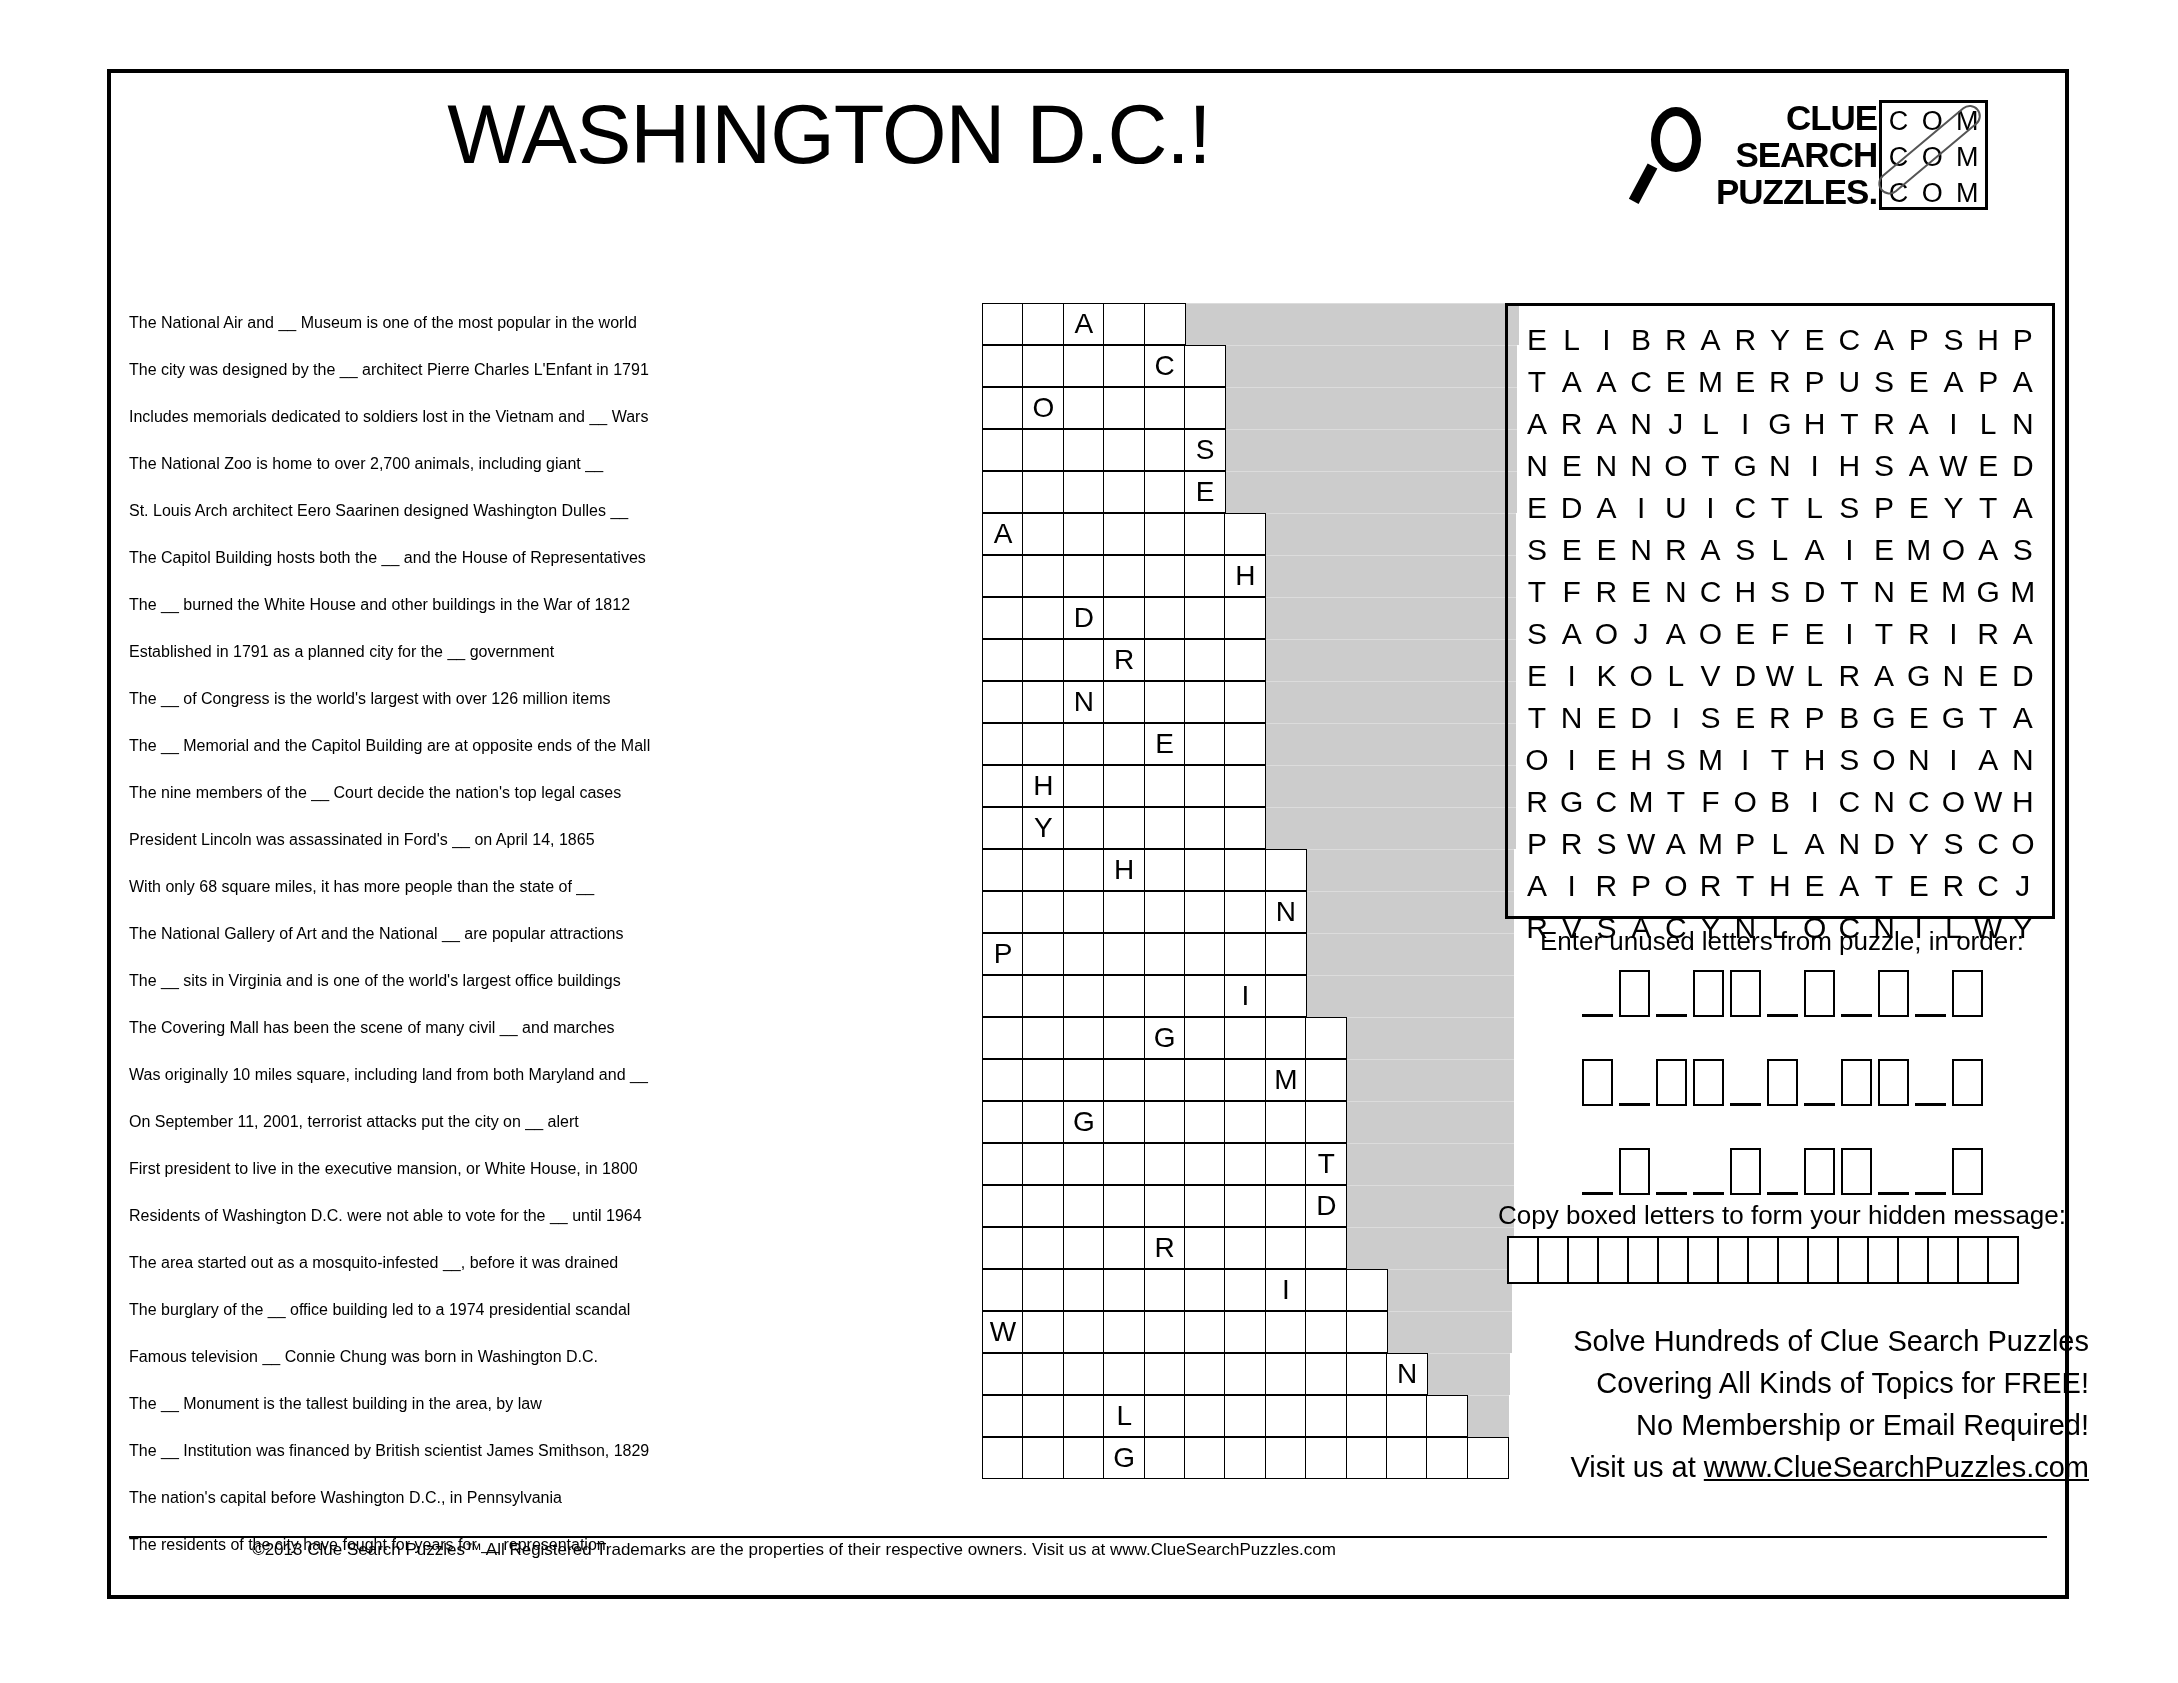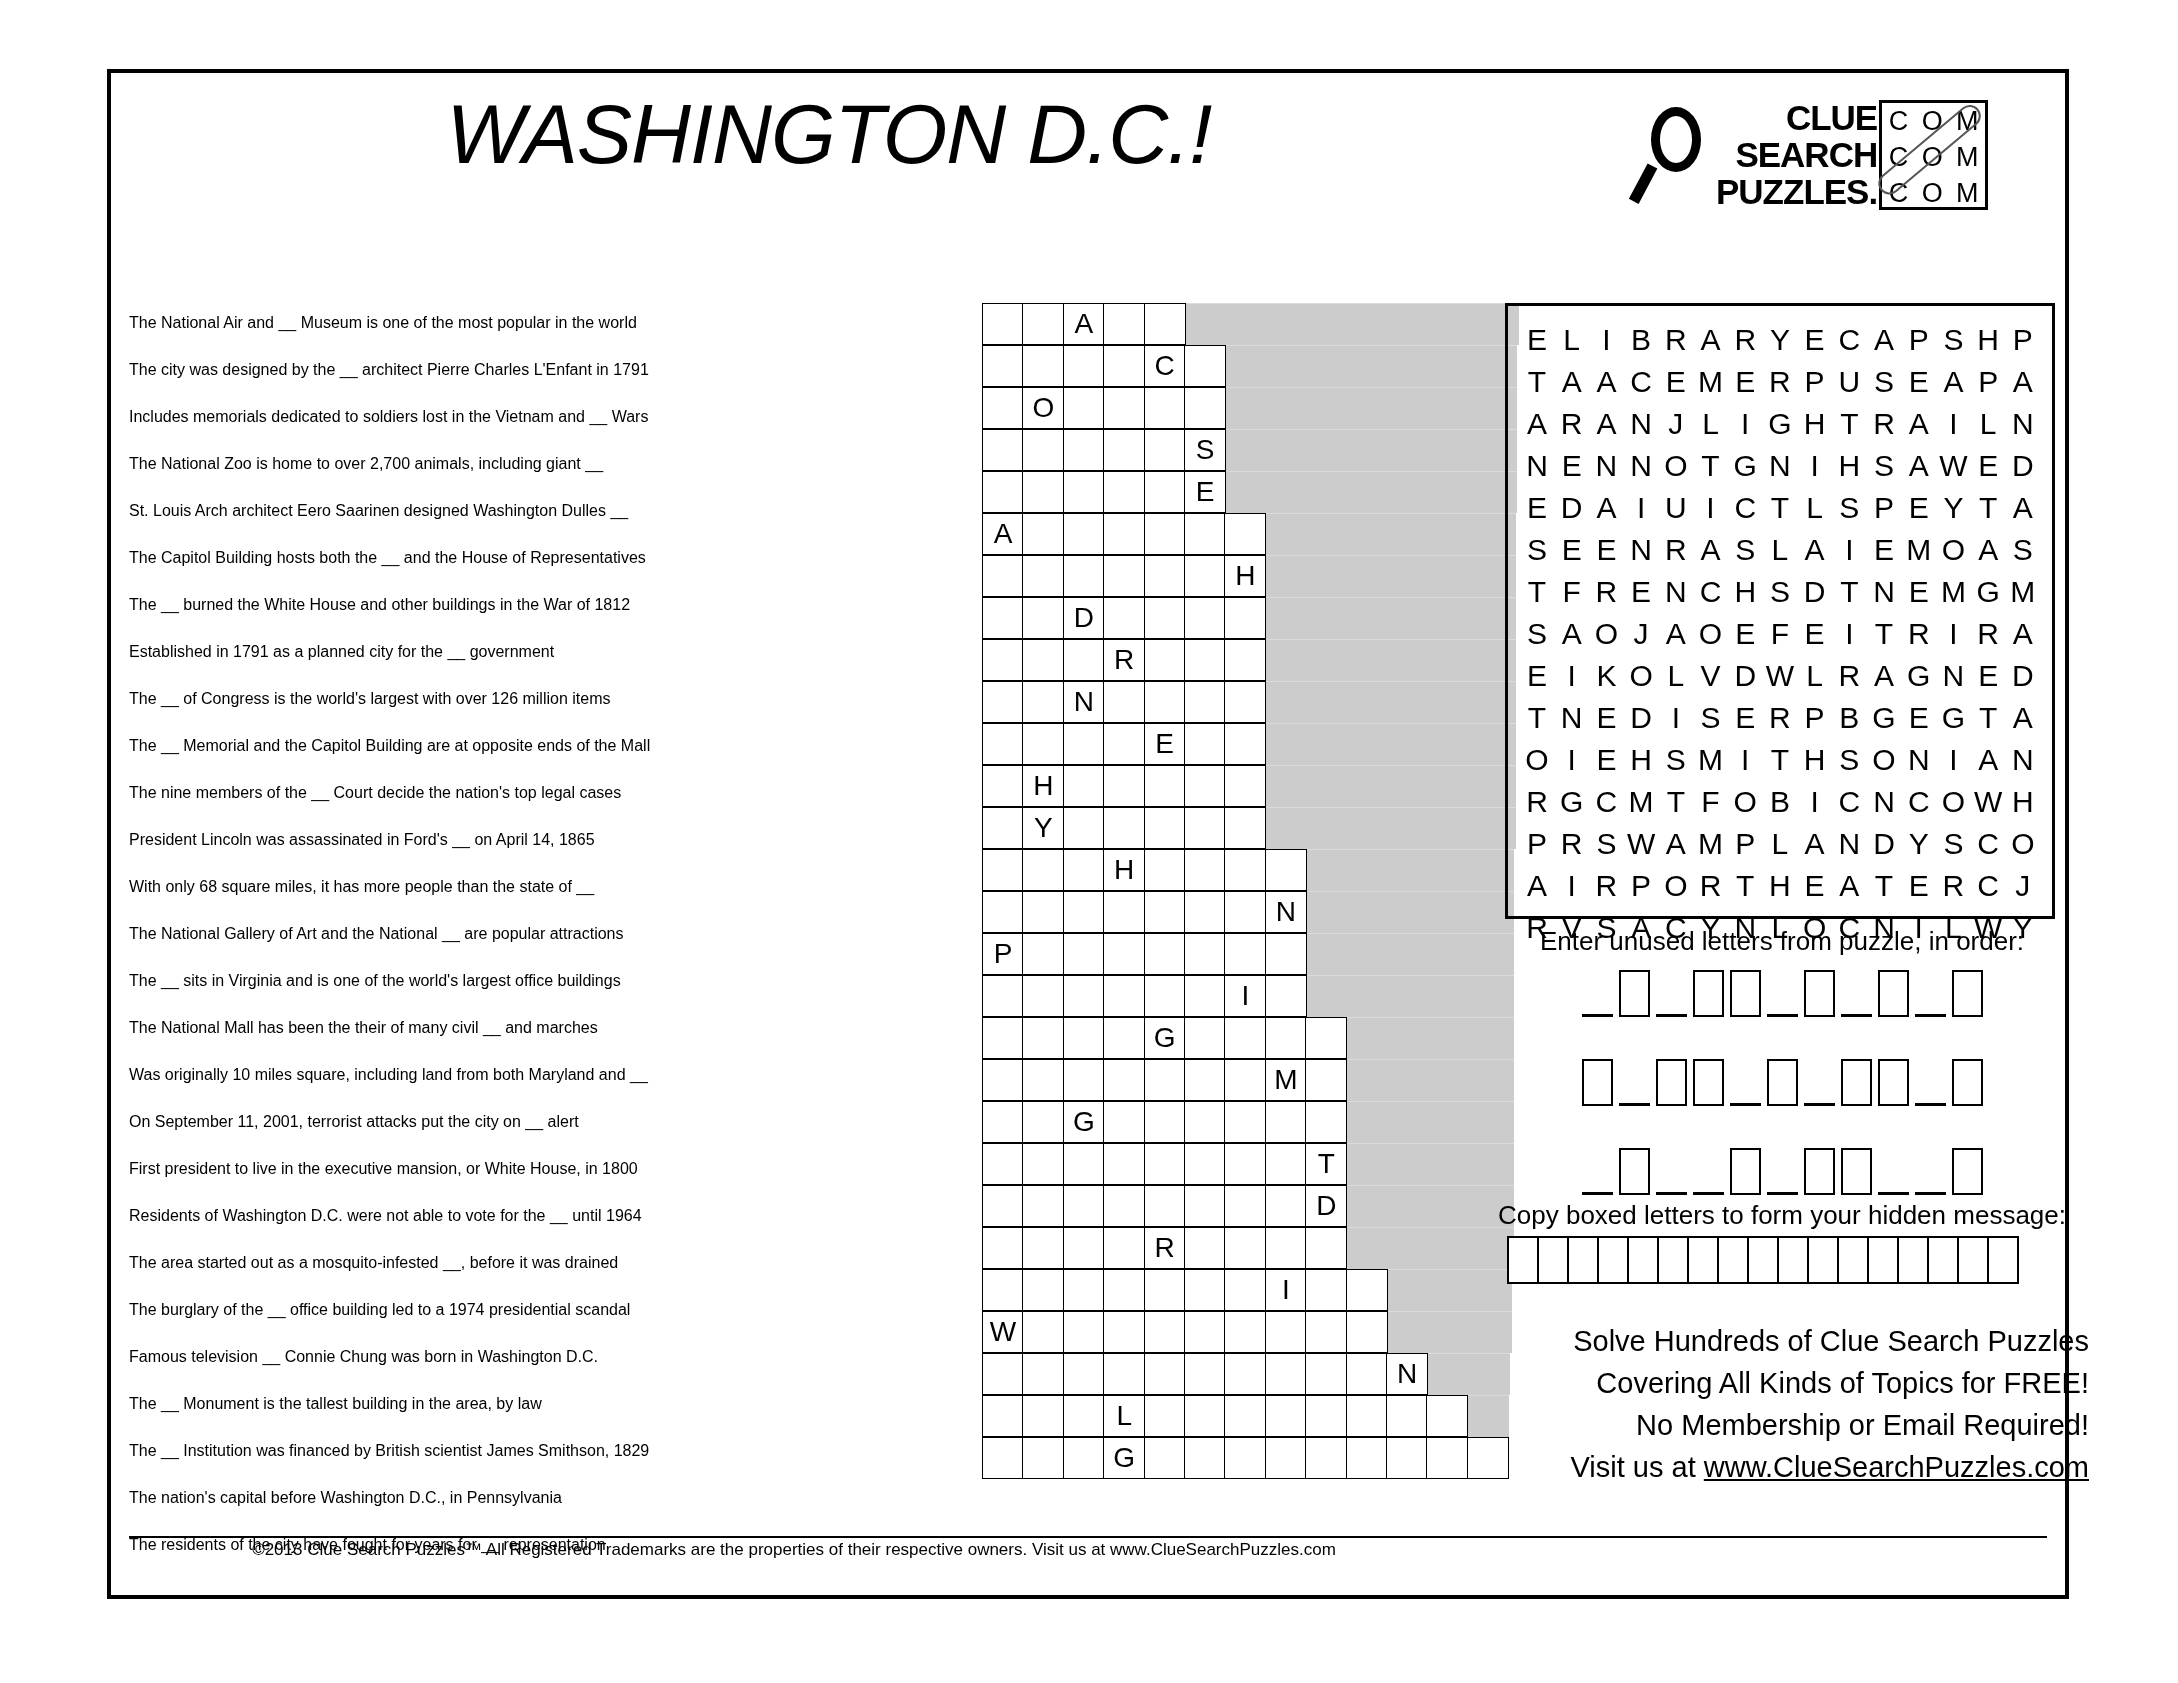--- a/index.html
+++ b/index.html
@@ -29,21 +29,20 @@
     position: absolute;
     left: 0;
     top: 20px;
     width: 1436px;
     text-align: center;
     font-size: 83px;
     font-weight: 400;
     letter-spacing: -1px;
     line-height: 1.0;
     white-space: nowrap;
-    font-style: italic;
   }
   
   #logo {
     position: absolute;
     right: 6px;
     top: 18px;
     width: 416px;
     height: 119px;
     display: flex;
     align-items: flex-end;
@@ -303,21 +302,21 @@
       <div class="clue">The Capitol Building hosts both the __ and the House of Representatives</div>
       <div class="clue">The __ burned the White House and other buildings in the War of 1812</div>
       <div class="clue">Established in 1791 as a planned city for the __ government</div>
       <div class="clue">The __ of Congress is the world's largest with over 126 million items</div>
       <div class="clue">The __ Memorial and the Capitol Building are at opposite ends of the Mall</div>
       <div class="clue">The nine members of the __ Court decide the nation's top legal cases</div>
       <div class="clue">President Lincoln was assassinated in Ford's __ on April 14, 1865</div>
       <div class="clue">With only 68 square miles, it has more people than the state of __</div>
       <div class="clue">The National Gallery of Art and the National __ are popular attractions</div>
       <div class="clue">The __ sits in Virginia and is one of the world's largest office buildings</div>
-      <div class="clue">The National Mall has been the their of many civil __ and marches</div>
+      <div class="clue">The Covering Mall has been the scene of many civil __ and marches</div>
       <div class="clue">Was originally 10 miles square, including land from both Maryland and __</div>
       <div class="clue">On September 11, 2001, terrorist attacks put the city on __ alert</div>
       <div class="clue">First president to live in the executive mansion, or White House, in 1800</div>
       <div class="clue">Residents of Washington D.C. were not able to vote for the __ until 1964</div>
       <div class="clue">The area started out as a mosquito-infested __, before it was drained</div>
       <div class="clue">The burglary of the __ office building led to a 1974 presidential scandal</div>
       <div class="clue">Famous television __ Connie Chung was born in Washington D.C.</div>
       <div class="clue">The __ Monument is the tallest building in the area, by law</div>
       <div class="clue">The __ Institution was financed by British scientist James Smithson, 1829</div>
       <div class="clue">The nation's capital before Washington D.C., in Pennsylvania</div>

